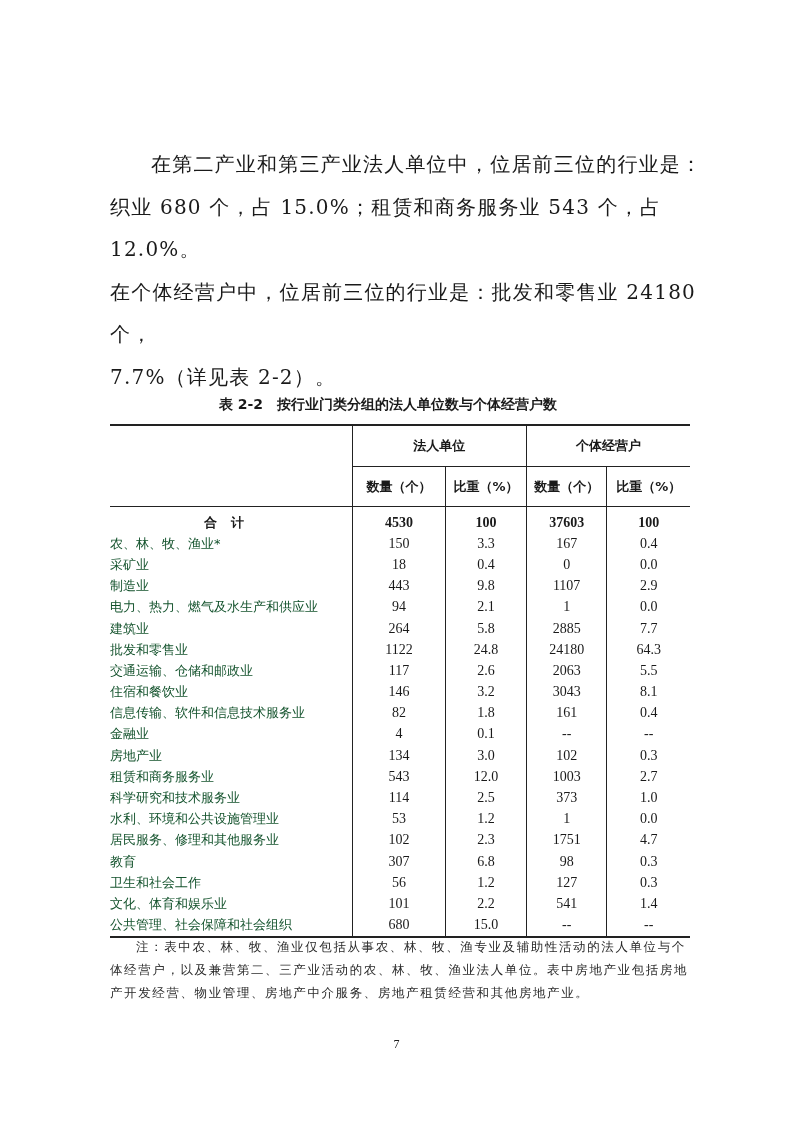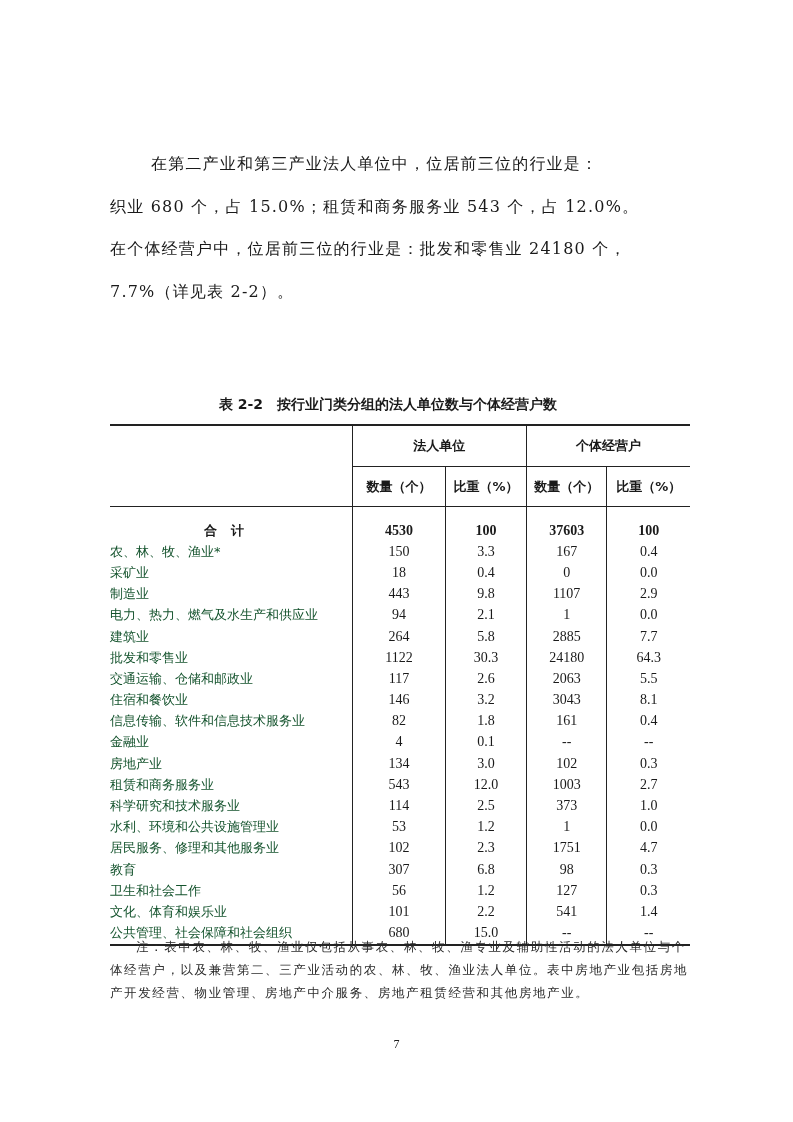--- a/index.html
+++ b/index.html
@@ -1,18 +1,18 @@
 <!DOCTYPE html>
 <html><head>
 <meta charset="utf-8">
 <style>
   html, body { margin: 0; padding: 0; background: #ffffff; }
   body { width: 793px; height: 1122px; position: relative; overflow: hidden;
          font-family: "DejaVu Serif", "Liberation Serif", serif; color: #1a1a1a; }
-  .para { position: absolute; left: 110px; width: 600px; font-size: 16px;
+  .para { position: absolute; left: 110px; width: 600px; font-size: 20px;
           line-height: 42.5px; letter-spacing: 1.2px; top: 143px; }
   .para p { margin: 0; }
   .para .indent { text-indent: 41px; }
   .caption { position: absolute; top: 396px; left: 98px; width: 580px; text-align: center;
              font-family: "DejaVu Sans", "Liberation Sans", sans-serif; font-weight: bold; font-size: 14px; }
   table.t { position: absolute; top: 424px; left: 110px; width: 580px; border-collapse: collapse;
             font-family: "Liberation Serif", "DejaVu Serif", serif; font-size: 14px; }
   table.t td, table.t th { padding: 0; height: 21.2px; }
   table.t thead th { font-family: "DejaVu Sans", "Liberation Sans", sans-serif; font-weight: bold;
                      font-size: 13px; text-align: center; }
@@ -21,21 +21,21 @@
   .topline { border-top: 2.5px solid #222; }
   .bottomline { border-bottom: 2.5px solid #222; }
   .headbottom th { border-bottom: 1.2px solid #222; margin-top: 27px; }
   .vl { border-left: 1.2px solid #222; }
   .hmid { border-bottom: 1.2px solid #222; }
   .colname { width: 244px; }
   .c1 { width: 93px; } .c2 { width: 80px; } .c3 { width: 80px; } .c4 { width: 83px; }
   td.name { text-align: left; font-family: "DejaVu Sans", "Liberation Sans", sans-serif;
             font-size: 13px; color: #14532d; }
   td.num { text-align: center; }
-  tr.total td { font-weight: bold; padding-top: 13px; }
+  tr.total td { font-weight: bold; padding-top: 5px; }
   tr.total td.name { text-align: center; letter-spacing: 14px; font-weight: bold; color:#1a1a1a; }
   .note { position: absolute; top: 935px; left: 110px; width: 580px; font-size: 12.5px;
           line-height: 23px; letter-spacing: 1.6px; color: #2a2a2a; }
   .note p { margin: 0; text-indent: 26px; }
   .pagenum { position: absolute; top: 1037px; left: 0; width: 793px; text-align: center;
              font-size: 12px; font-family: "Liberation Serif", serif; }
 </style>
 </head>
 <body>
 
@@ -101,21 +101,21 @@
       <tr>
         <td class="name">建筑业</td>
         <td class="num vl">264</td>
         <td class="num vl">5.8</td>
         <td class="num vl">2885</td>
         <td class="num vl">7.7</td>
       </tr>
       <tr>
         <td class="name">批发和零售业</td>
         <td class="num vl">1122</td>
-        <td class="num vl">30.3</td>
+        <td class="num vl">24.8</td>
         <td class="num vl">24180</td>
         <td class="num vl">64.3</td>
       </tr>
       <tr>
         <td class="name">交通运输、仓储和邮政业</td>
         <td class="num vl">117</td>
         <td class="num vl">2.6</td>
         <td class="num vl">2063</td>
         <td class="num vl">5.5</td>
       </tr>

